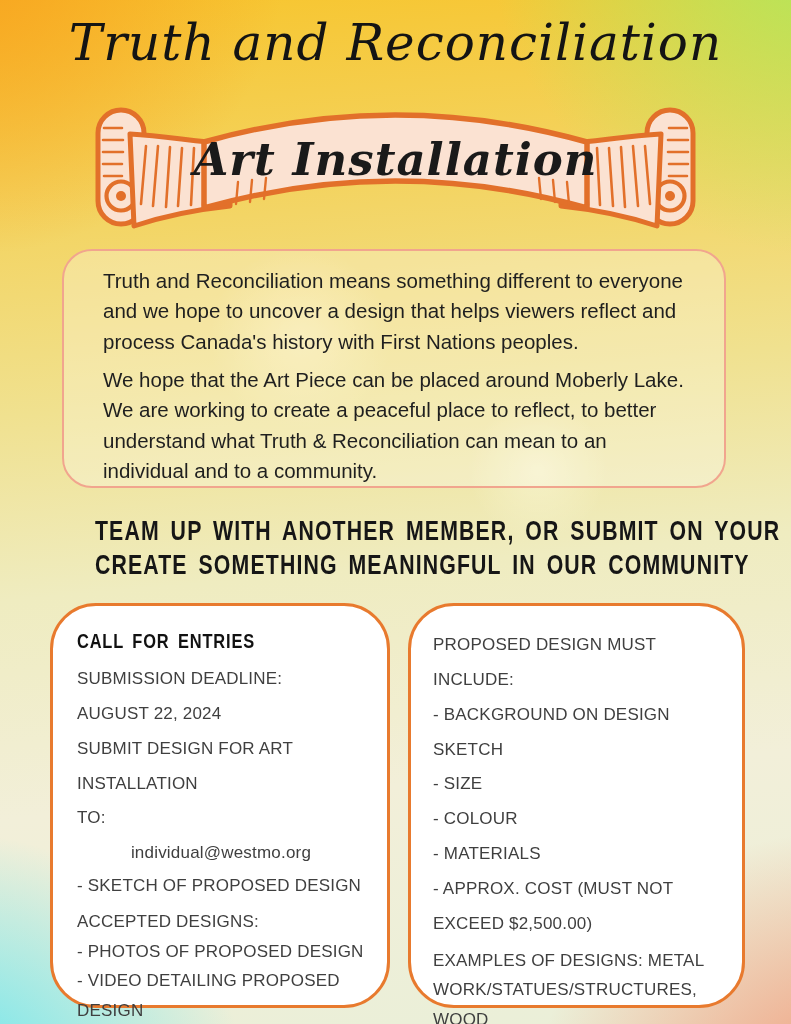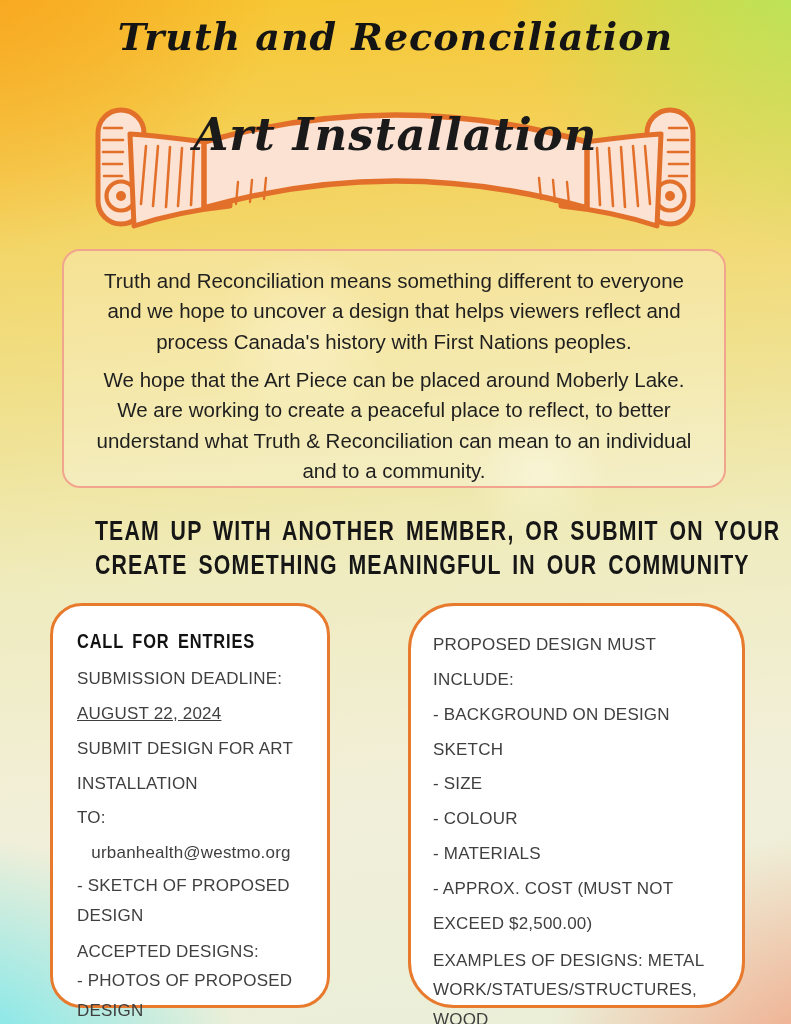--- a/index.html
+++ b/index.html
@@ -14,76 +14,76 @@
       radial-gradient(ellipse 55% 40% at -5% -5%, #F8A21F 0%, rgba(248,162,31,0) 75%),
       radial-gradient(ellipse 62% 46% at 106% -8%, #A8EC60 0%, rgba(168,236,96,0) 72%),
       radial-gradient(ellipse 52% 33% at -8% 106%, #63E5EF 0%, rgba(99,229,239,0) 75%),
       radial-gradient(ellipse 56% 36% at 108% 107%, #F29877 0%, rgba(242,152,119,0) 72%),
       linear-gradient(175deg, #F7C52E 0%, #F0E18F 38%, #EFECC0 55%, #F2EFD9 75%, #EAEFD8 100%);
   }
   .title{
     position:absolute;top:14px;left:0;right:0;
     text-align:center;
     font-family:"DejaVu Serif","Liberation Serif",serif;
-    font-style:italic;font-weight:700;
-    font-size:38px;color:#141414;letter-spacing:1px;
+    font-style:italic;font-weight:400;
+    font-size:50px;color:#141414;letter-spacing:1px;
   }
   .banner-wrap{position:absolute;left:88px;top:84px;width:615px;height:155px;}
   .banner-wrap svg{position:absolute;left:0;top:0;}
   .banner-text{
-    position:absolute;left:90px;right:90px;top:21px;height:58px;
+    position:absolute;left:90px;right:90px;top:46px;height:58px;
     display:flex;align-items:center;justify-content:center;
     font-family:"DejaVu Serif","Liberation Serif",serif;
     font-style:italic;font-weight:600;
     font-size:45px;color:#1a1a1a;letter-spacing:1px;
   }
   .intro-card{
     position:absolute;left:62px;top:249px;width:664px;height:239px;
     box-sizing:border-box;
-    border:2px solid #F1A58E;border-radius:18px;
+    border:2px solid #F1A58E;border-radius:30px;
     background:rgba(255,255,255,0.28);
-    padding:15px 22px;
-    text-align:center;
+    padding:15px 39px;
+    text-align:left;
   }
   .intro-card p{
     margin:0 0 8px 0;
     font-size:20.5px;line-height:1.48;color:#1f1f1f;
   }
   .callout{
     position:absolute;left:0;right:0;top:514px;
     text-align:center;color:#161616;
   }
   .callout-inner{
     transform:scaleX(0.76);transform-origin:50% 50%;
     font-weight:700;font-size:28px;line-height:1.22;
     letter-spacing:1.5px;word-spacing:5px;white-space:nowrap;
   }
   .card{
     position:absolute;top:603px;height:405px;
     box-sizing:border-box;background:#ffffff;
     border:3px solid #E87A2E;border-radius:46px;
     color:#3f3f3f;
   }
-  .card-left{left:50px;width:280px;padding:24px 22px 0 24px;border-radius:32px;}
+  .card-left{left:50px;width:340px;padding:24px 22px 0 24px;}
   .card-right{left:408px;width:337px;padding:22px 20px 0 22px;}
   .card p{margin:0;font-size:17px;letter-spacing:0.2px;}
   .lh-wide{line-height:2.05;}
   .lh-mid{line-height:1.75;}
   .entries-heading{
     margin:0 0 10px 0;
     font-weight:700;color:#111;
     font-size:20px;line-height:1.1;
     letter-spacing:1px;word-spacing:4px;
     transform:scaleX(0.82);transform-origin:left center;
     white-space:nowrap;
   }
   .prize-line{margin-top:18px !important;}
   .email-line{text-align:center;}
   .accepted-heading{margin-top:6px !important;}
-  .underlined{text-decoration:underline;}
+  .underlined{}
   .examples{margin-top:4px !important;}
 </style>
 </head>
 <body>
 
 <div class="poster">
 
   <div class="title">Truth and Reconciliation</div>
 
   <div class="banner-wrap">
@@ -118,21 +118,21 @@
   </div>
 
   <div class="card card-left">
     <h2 class="entries-heading">CALL FOR ENTRIES</h2>
     <p class="lh-wide">SUBMISSION DEADLINE:</p>
     <p class="lh-wide"><span class="underlined">AUGUST 22, 2024</span></p>
     <p class="lh-wide">
       <span>SUBMIT DESIGN FOR ART INSTALLATION</span><br>
       <span>TO:</span>
     </p>
-    <p class="lh-wide email-line">urbanhealth@westmo.org</p>
+    <p class="lh-wide email-line">individual@westmo.org</p>
     <p class="lh-mid">- SKETCH OF PROPOSED DESIGN</p>
     <p class="lh-mid accepted-heading">ACCEPTED DESIGNS:</p>
     <p class="lh-mid">- PHOTOS OF PROPOSED DESIGN</p>
     <p class="lh-mid">- VIDEO DETAILING PROPOSED DESIGN</p>
   </div>
 
   <div class="card card-right">
     <p class="lh-wide">PROPOSED DESIGN MUST INCLUDE:</p>
     <p class="lh-wide">- BACKGROUND ON DESIGN SKETCH</p>
     <p class="lh-wide">- SIZE</p>

